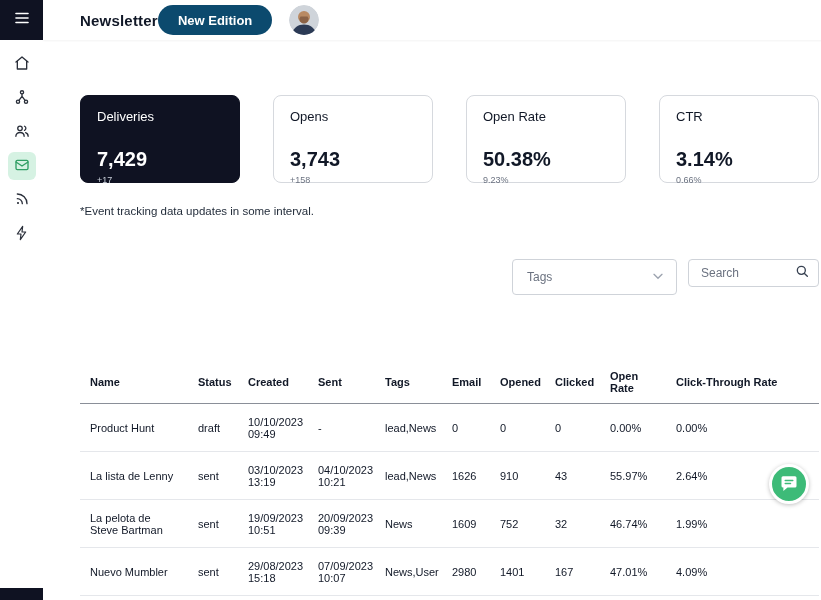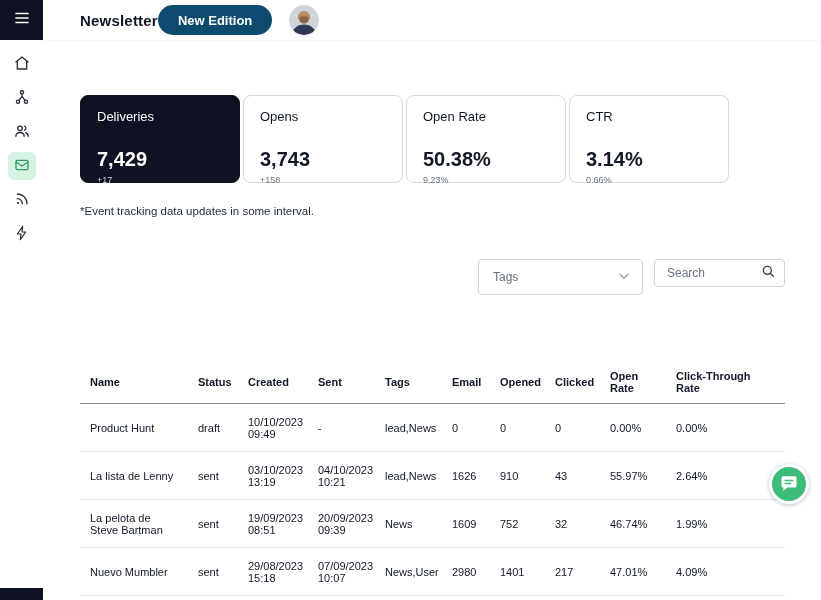--- a/index.html
+++ b/index.html
@@ -19,21 +19,21 @@
   .main { flex: 1; display: flex; flex-direction: column; }
   .topbar { height: 40px; display: flex; align-items: center; justify-content: flex-start; padding: 0 36px 0 37px; background: #fff; box-shadow: 0 1px 2px rgba(0,0,0,0.05); }
   .page-title { font-size: 15px; font-weight: 700; letter-spacing: 0.2px; }
   .topbar-right { display: flex; align-items: center; gap: 17px; }
   .new-edition-btn { background: #0c4a6e; color: #fff; border: none; border-radius: 16px; height: 30px; padding: 0 20px; font-size: 13px; font-weight: 700; font-family: "Liberation Sans", sans-serif; cursor: pointer; }
   .avatar { width: 30px; height: 30px; border-radius: 50%; overflow: hidden; cursor: pointer; flex-shrink: 0; }
 
   .content { padding: 0 36px 0 37px; flex: 1; }
 
   
-  .stats { display: flex; gap: 3px; margin-top: 55px; }
+  .stats { display: flex; gap: 33px; margin-top: 55px; }
   .card { width: 160px; height: 88px; background: #fff; border: 1px solid #d6d9de; border-radius: 8px; padding: 13px 16px; cursor: pointer; }
   .card.dark { background: #0f1222; border-color: #0f1222; color: #fff; }
   .card-label { font-size: 13px; font-weight: 400; }
   .card-value { font-size: 20px; font-weight: 700; margin-top: 24px; }
   .card-delta { font-size: 9px; margin-top: 4px; color: #6b7280; }
   .card.dark .card-delta { color: #cdd3dd; }
 
   .note { margin-top: 22px; font-size: 11.5px; color: #1f2937; }
 
   
@@ -244,41 +244,41 @@
               <td>1626</td>
               <td>910</td>
               <td>43</td>
               <td>55.97%</td>
               <td>2.64%</td>
             </tr>
             <tr>
               <td>La pelota de Steve Bartman</td>
               <td>sent</td>
               <td class="pre">19/09/2023
-08:51</td>
+10:51</td>
               <td class="pre">20/09/2023
 09:39</td>
               <td>News</td>
               <td>1609</td>
               <td>752</td>
               <td>32</td>
               <td>46.74%</td>
               <td>1.99%</td>
             </tr>
             <tr>
               <td>Nuevo Mumbler</td>
               <td>sent</td>
               <td class="pre">29/08/2023
 15:18</td>
               <td class="pre">07/09/2023
 10:07</td>
               <td>News,User</td>
               <td>2980</td>
               <td>1401</td>
-              <td>217</td>
+              <td>167</td>
               <td>47.01%</td>
               <td>4.09%</td>
             </tr>
           </tbody>
         </table>
       </div>
 
     </div>
   </div>
 

